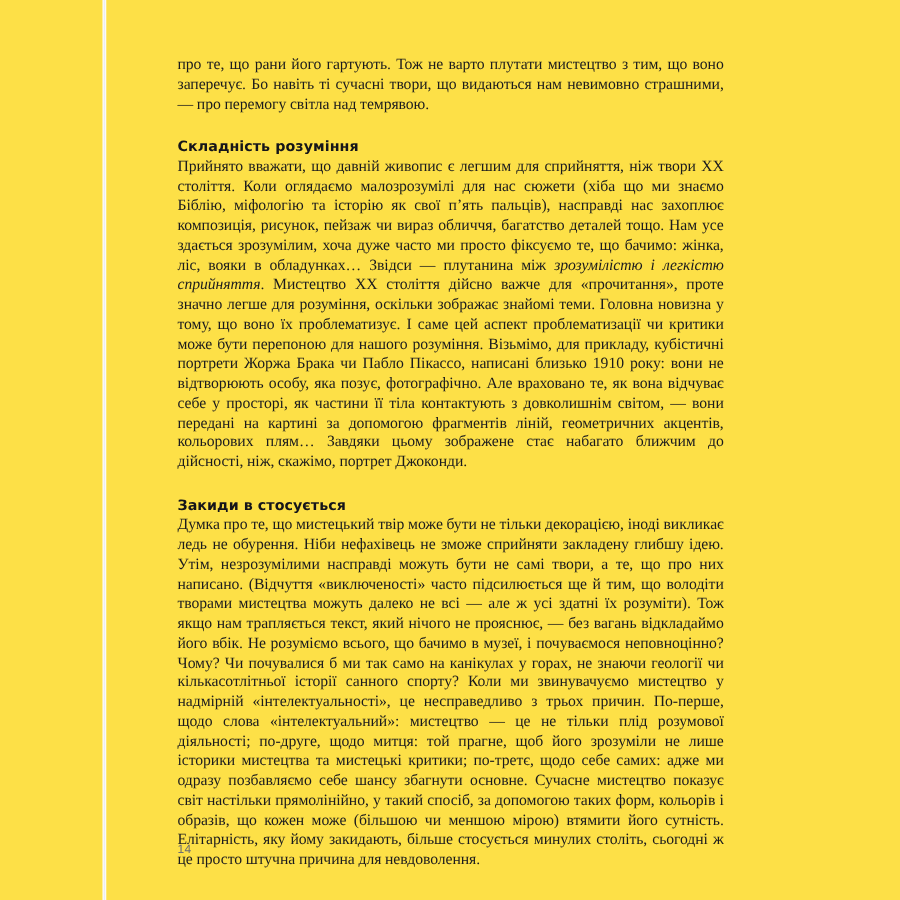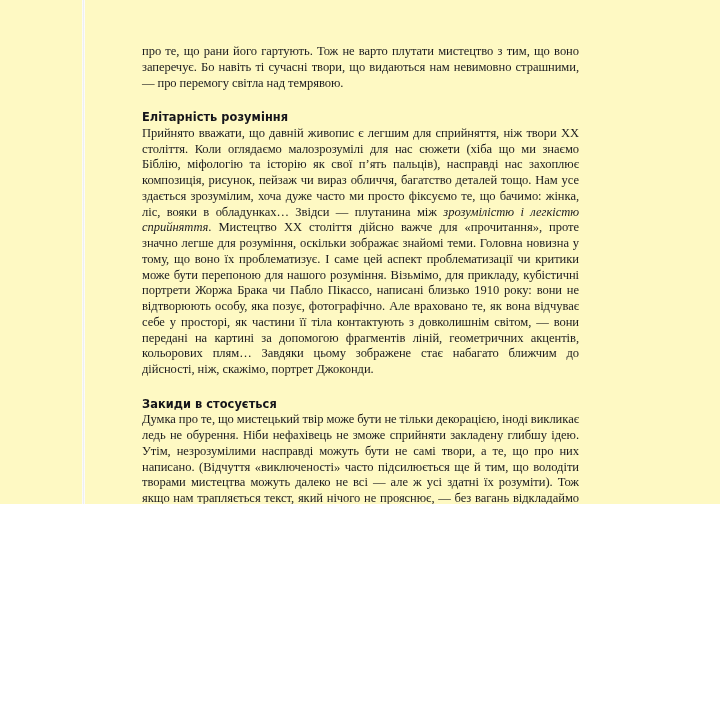--- a/index.html
+++ b/index.html
@@ -4,22 +4,22 @@
 <title>Book page 14</title>
 <style>
   html, body {
     margin: 0;
     padding: 0;
     background: #ffffff;
   }
   .page {
     position: relative;
     width: 720px;
-    height: 504px;
-    background: #fef9c3;
+    height: 720px;
+    background: #fde047;
     overflow: hidden;
     font-family: "Liberation Serif", "DejaVu Serif", serif;
   }
   
   .gutter {
     position: absolute;
     left: 82px;
     top: 0;
     width: 3px;
     height: 720px;
@@ -73,21 +73,21 @@
 <div class="page">
 
   <div class="gutter"></div>
 
   <div class="text-column">
 
     <p class="body">про те, що рани його гартують. Тож не варто плутати мистецтво з тим, що воно заперечує. Бо навіть ті сучасні твори, що видаються нам невимовно страшними, — про перемогу світла над темрявою.</p>
 
     <div class="spacer-before-heading"></div>
 
-    <h2 class="section-heading">Елітарність розуміння</h2>
+    <h2 class="section-heading">Складність розуміння</h2>
 
     <p class="body">
       <span>Прийнято вважати, що давній живопис є легшим для сприйняття, ніж твори ХХ століття. Коли оглядаємо малозрозумілі для нас сюжети (хіба що ми знаємо Біблію, міфологію та історію як свої п’ять пальців), насправді нас захоплює композиція, рисунок, пейзаж чи вираз обличчя, багатство деталей тощо. Нам усе здається зрозумілим, хоча дуже часто ми просто фіксуємо те, що бачимо: жінка, ліс, вояки в обладунках… Звідси — плутанина між </span><span class="italic">зрозумілістю і легкістю сприйняття</span><span>. Мистецтво ХХ століття дійсно важче для «прочитання», проте значно легше для розуміння, оскільки зображає знайомі теми. Головна новизна у тому, що воно їх проблематизує. І саме цей аспект проблематизації чи критики може бути перепоною для нашого розуміння. Візьмімо, для прикладу, кубістичні портрети Жоржа Брака чи Пабло Пікассо, написані близько 1910 року: вони не відтворюють особу, яка позує, фотографічно. Але враховано те, як вона відчуває себе у просторі, як частини її тіла контактують з довколишнім світом, — вони передані на картині за допомогою фрагментів ліній, геометричних акцентів, кольорових плям… Завдяки цьому зображене стає набагато ближчим до дійсності, ніж, скажімо, портрет Джоконди.</span>
     </p>
 
     <div class="spacer-before-heading"></div>
 
     <h2 class="section-heading">Закиди в стосується</h2>
 
     <p class="body">Думка про те, що мистецький твір може бути не тільки декорацією, іноді викликає ледь не обурення. Ніби нефахівець не зможе сприйняти закладену глибшу ідею. Утім, незрозумілими насправді можуть бути не самі твори, а те, що про них написано. (Відчуття «виключеності» часто підсилюється ще й тим, що володіти творами мистецтва можуть далеко не всі — але ж усі здатні їх розуміти). Тож якщо нам трапляється текст, який нічого не прояснює, — без вагань відкладаймо його вбік. Не розуміємо всього, що бачимо в музеї, і почуваємося неповноцінно? Чому? Чи почувалися б ми так само на канікулах у горах, не знаючи геології чи кількасотлітньої історії санного спорту? Коли ми звинувачуємо мистецтво у надмірній «інтелектуальності», це несправедливо з трьох причин. По-перше, щодо слова «інтелектуальний»: мистецтво — це не тільки плід розумової діяльності; по-друге, щодо митця: той прагне, щоб його зрозуміли не лише історики мистецтва та мистецькі критики; по-третє, щодо себе самих: адже ми одразу позбавляємо себе шансу збагнути основне. Сучасне мистецтво показує світ настільки прямолінійно, у такий спосіб, за допомогою таких форм, кольорів і образів, що кожен може (більшою чи меншою мірою) втямити його сутність. Елітарність, яку йому закидають, більше стосується минулих століть, сьогодні ж це просто штучна причина для невдоволення.</p>

